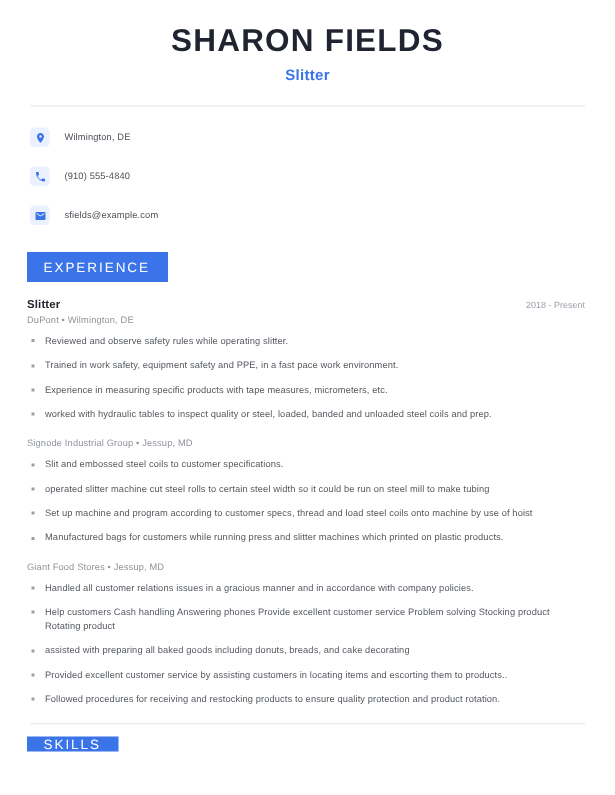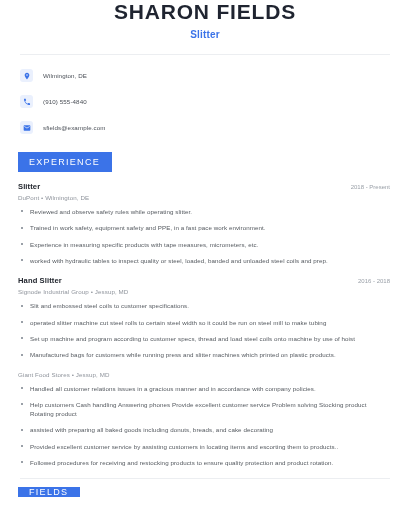--- a/index.html
+++ b/index.html
@@ -18,20 +18,21 @@
   .page {
     width: 410px;
     height: 530px;
     box-sizing: border-box;
     padding: 0 18px;
     position: relative;
   }
 
   
   .header {
+    padding-top: 16px;
     text-align: center;
   }
   .name {
     font-size: 21px;
     font-weight: bold;
     letter-spacing: 0.8px;
     color: #1f2430;
     line-height: 1.15;
     margin: 0;
   }
@@ -209,24 +210,20 @@
       <div class="job-company">DuPont • Wilmington, DE</div>
       <ul class="bullets">
         <li class="bullet">Reviewed and observe safety rules while operating slitter.</li>
         <li class="bullet">Trained in work safety, equipment safety and PPE, in a fast pace work environment.</li>
         <li class="bullet">Experience in measuring specific products with tape measures, micrometers, etc.</li>
         <li class="bullet">worked with hydraulic tables to inspect quality or steel, loaded, banded and unloaded steel coils and prep.</li>
       </ul>
     </div>
 
     <div class="job">
-      <div class="job-head">
-        <span class="job-title">Hand Slitter</span>
-        <span class="job-dates">2016 - 2018</span>
-      </div>
       <div class="job-company">Signode Industrial Group • Jessup, MD</div>
       <ul class="bullets">
         <li class="bullet">Slit and embossed steel coils to customer specifications.</li>
         <li class="bullet">operated slitter machine cut steel rolls to certain steel width so it could be run on steel mill to make tubing</li>
         <li class="bullet">Set up machine and program according to customer specs, thread and load steel coils onto machine by use of hoist</li>
         <li class="bullet">Manufactured bags for customers while running press and slitter machines which printed on plastic products.</li>
       </ul>
     </div>
 
     <div class="job">
@@ -239,18 +236,18 @@
         <li class="bullet">Followed procedures for receiving and restocking products to ensure quality protection and product rotation.</li>
       </ul>
     </div>
 
   </div>
 
   <div class="skills-divider"></div>
 
   
   <div class="skills-badge-wrap">
-    <div class="section-badge">FIELDS</div>
+    <div class="section-badge">SKILLS</div>
   </div>
 
   
 
 </div>
 
 </body></html>

